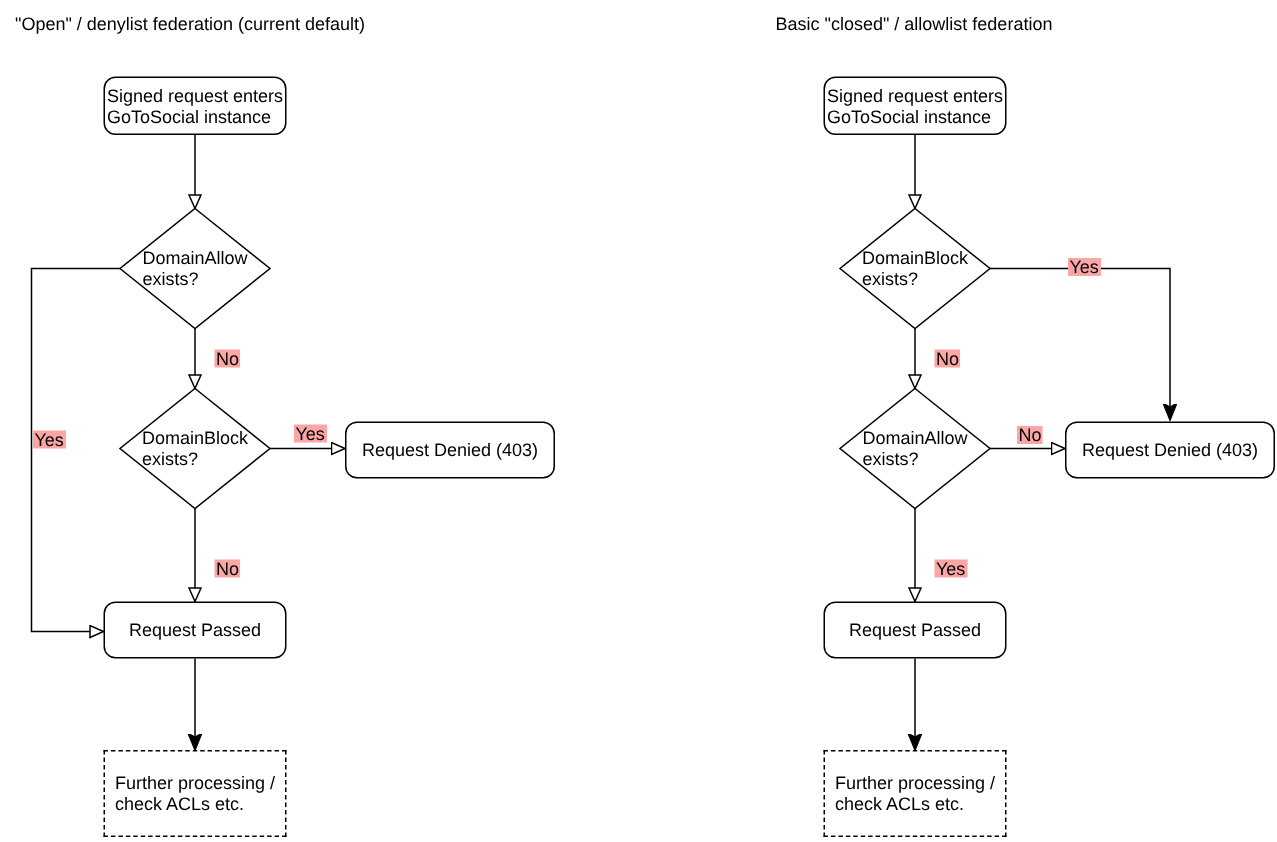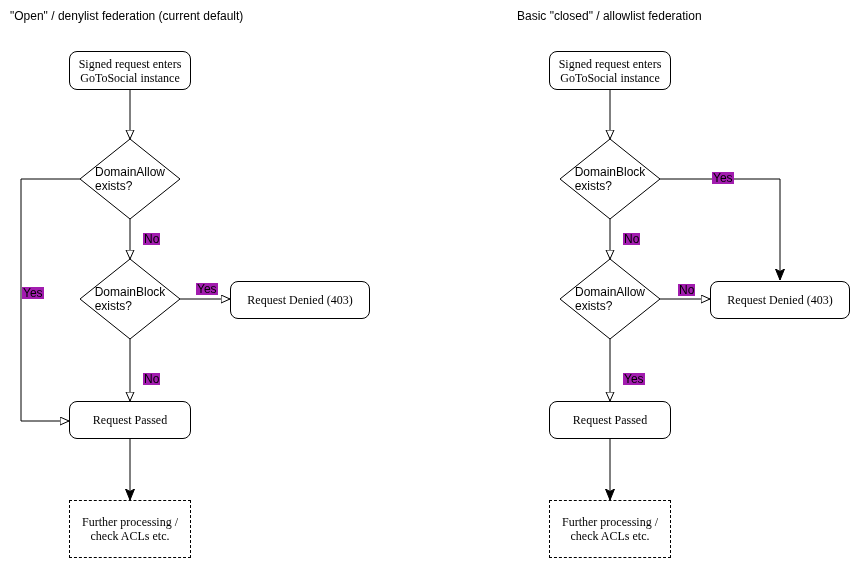--- a/index.html
+++ b/index.html
@@ -7,30 +7,30 @@
     position:relative;width:851px;height:561px;background:#ffffff;
     font-family:"Liberation Sans",sans-serif;font-size:12px;color:#000000;
     overflow:hidden;
   }
   .canvas svg{position:absolute;left:0;top:0;}
   .chart-title{position:absolute;white-space:pre;color:#000;}
   .node{
     position:absolute;box-sizing:border-box;background:#ffffff;
     border:1px solid #000000;border-radius:8px;
     display:flex;align-items:center;justify-content:center;
-    text-align:center;white-space:pre-line;line-height:14px;z-index:2;font-family:Liberation Serif, serif;
+    white-space:pre-line;line-height:14px;z-index:2;
   }
   .node.dashed{border:1px dashed #000000;border-radius:0;}
   .decision-label{
     position:absolute;display:flex;align-items:center;justify-content:center;
     text-align:left;white-space:pre-line;line-height:14px;z-index:3;
     pointer-events:none;
   }
   .edge-label{
-    position:absolute;background:#a21caf;padding:0 1px;line-height:12px;
+    position:absolute;background:#fca5a5;padding:0 1px;line-height:12px;
     z-index:4;white-space:pre;
   }
 </style>
 </head>
 <body>
 
 <div class="canvas">
 
   <svg width="851" height="561" viewBox="0 0 851 561">
     <defs>

